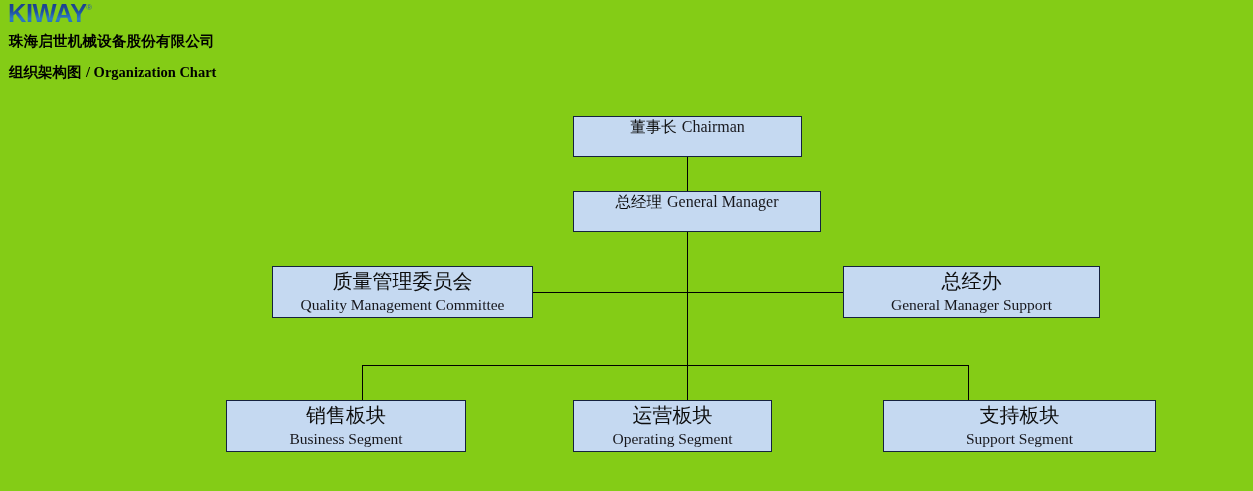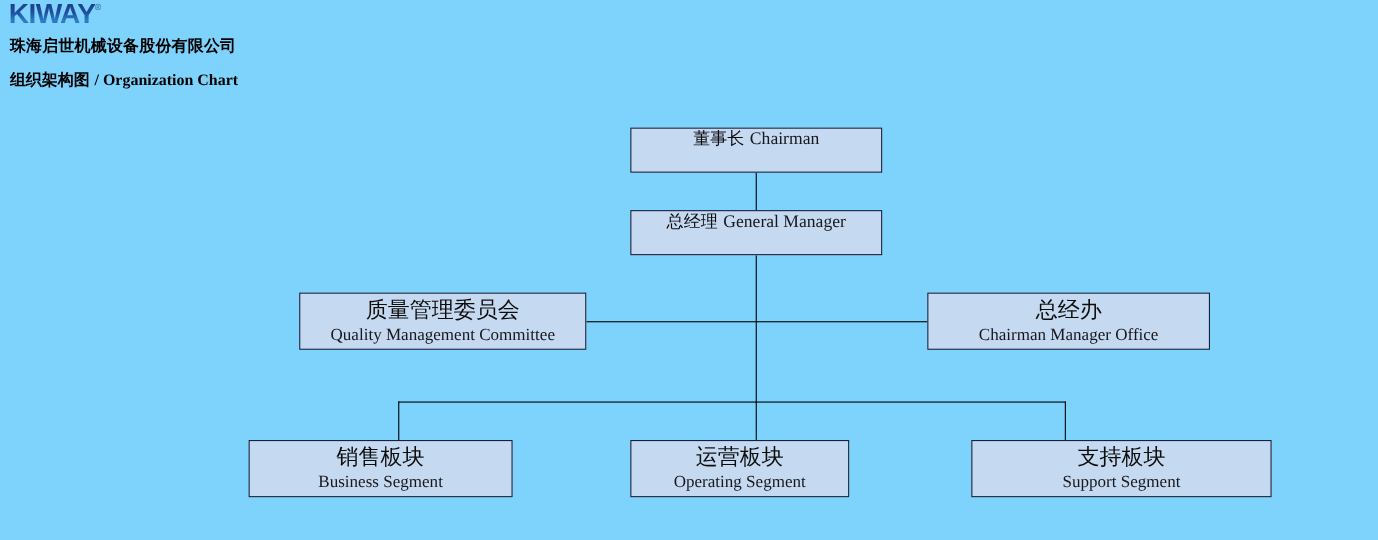--- a/index.html
+++ b/index.html
@@ -7,21 +7,21 @@
     padding: 0;
     background: #ffffff;
   }
   body {
     font-family: "Liberation Sans", sans-serif;
   }
   #page {
     position: relative;
     width: 1253px;
     height: 491px;
-    background: #7dd3fc;
+    background: #84cc16;
     overflow: hidden;
   }
 
   
   #logo-block {
     position: absolute;
     left: 8px;
     top: 1px;
     width: 300px;
     height: 26px;
@@ -149,33 +149,33 @@
 
   <div class="conn v" style="left:362px; top:365px; height:36px;"></div>
   <div class="conn v" style="left:687px; top:365px; height:36px;"></div>
   <div class="conn v" style="left:968px; top:365px; height:36px;"></div>
 
   <div class="node inline" style="left:573px; top:116px; width:229px; height:41px;">
     <span class="cn">董事长</span>
     <span class="en">Chairman</span>
   </div>
 
-  <div class="node inline" style="left:573px; top:191px; width:229px; height:41px;">
+  <div class="node inline" style="left:573px; top:191px; width:248px; height:41px;">
     <span class="cn">总经理</span>
     <span class="en">General Manager</span>
   </div>
 
   <div class="node" style="left:272px; top:266px; width:261px; height:52px;">
     <span class="cn">质量管理委员会</span>
     <span class="en">Quality Management Committee</span>
   </div>
 
   <div class="node" style="left:843px; top:266px; width:257px; height:52px;">
     <span class="cn">总经办</span>
-    <span class="en">Chairman Manager Office</span>
+    <span class="en">General Manager Support</span>
   </div>
 
   <div class="node" style="left:226px; top:400px; width:240px; height:52px;">
     <span class="cn">销售板块</span>
     <span class="en">Business Segment</span>
   </div>
 
   <div class="node" style="left:573px; top:400px; width:199px; height:52px;">
     <span class="cn">运营板块</span>
     <span class="en">Operating Segment</span>

